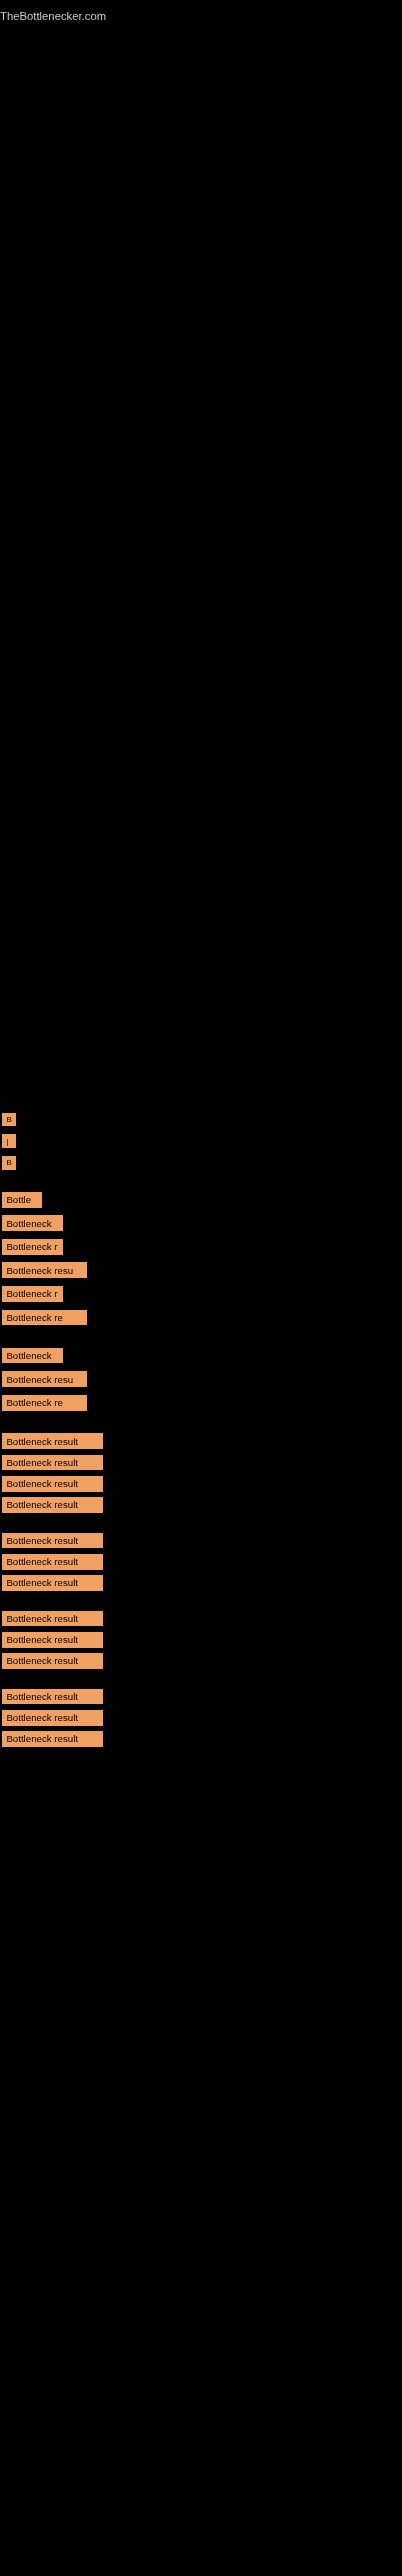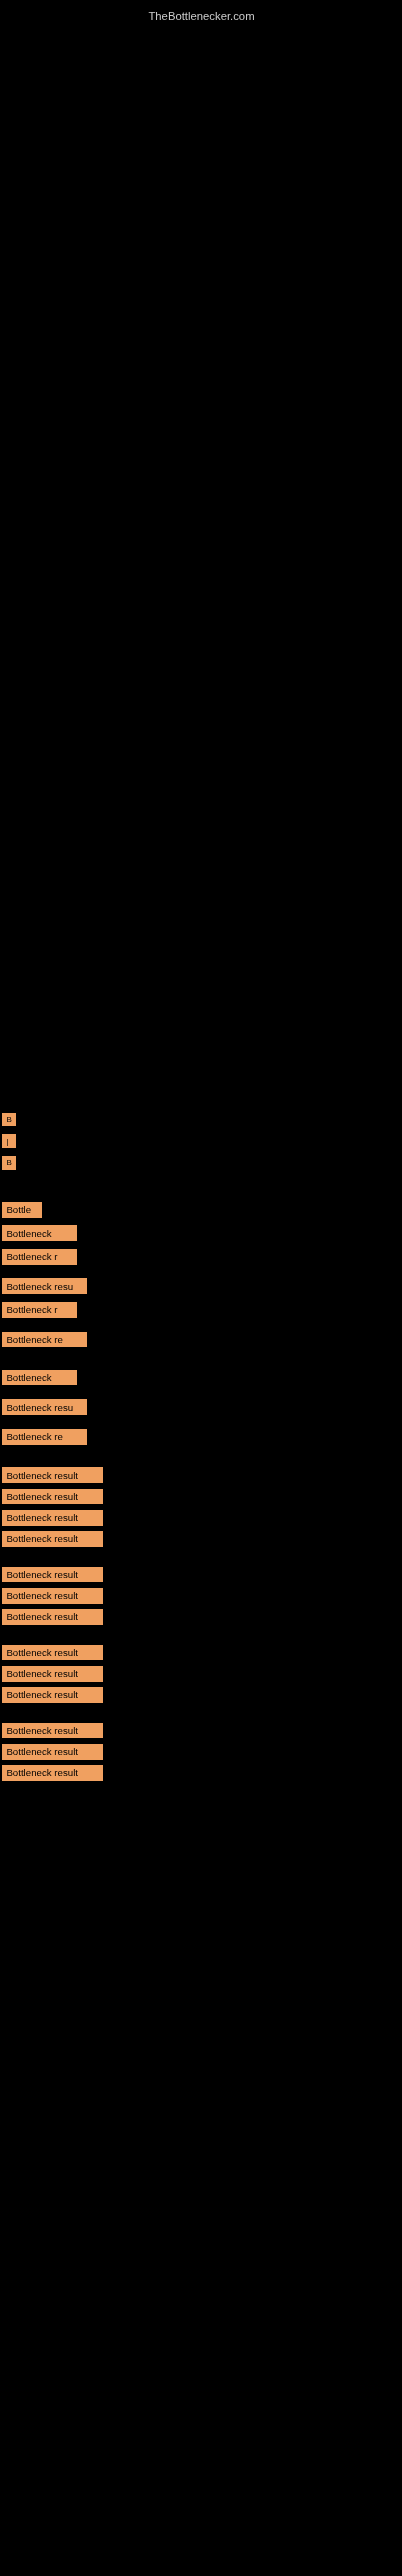--- a/index.html
+++ b/index.html
@@ -9,21 +9,21 @@
     }
     body {
       background-color: #000;
       width: 403px;
       min-height: 2576px;
       font-family: Arial, sans-serif;
       position: relative;
     }
     .site-title {
       color: #ccc;
-      text-align: center;
+      text-align: left;
       font-size: 11.3px;
       padding: 6.4px 0;
       position: absolute;
       top: 4px;
       left: 0;
       right: 0;
     }
     .bottleneck-items-container {
       position: absolute;
       top: 1111px;
@@ -44,30 +44,28 @@
       white-space: nowrap;
     }
     .bottleneck-item.size-xs .bottleneck-label {
       width: 14.5px;
       overflow: hidden;
       font-size: 8px;
     }
     .bottleneck-item.size-md .bottleneck-label {
       width: 40px;
       overflow: hidden;
-      margin-top: 10px;
     }
     .bottleneck-item.size-lg .bottleneck-label {
-      width: 75px;
+      width: 61px;
       overflow: hidden;
     }
     .bottleneck-item.size-xl .bottleneck-label {
       width: 85px;
       overflow: hidden;
-      margin-top: 6px;
     }
     .bottleneck-item.size-full .bottleneck-label {
       width: 101px;
     }
     .spacer {
       height: 14.5px;
     }
   </style>
 </head>
 <body>

